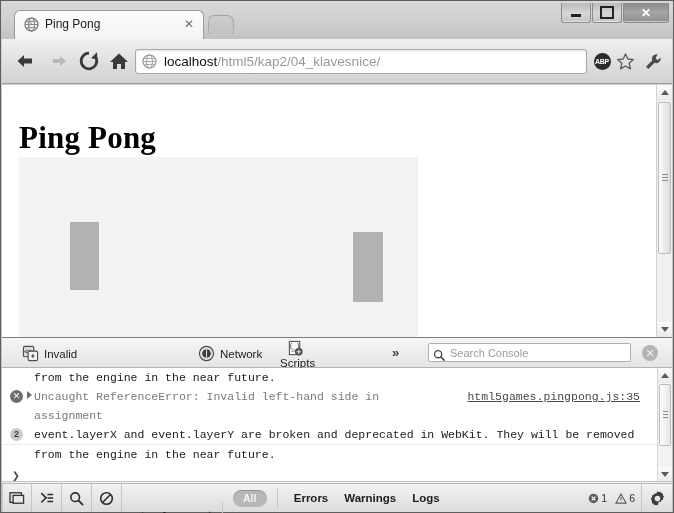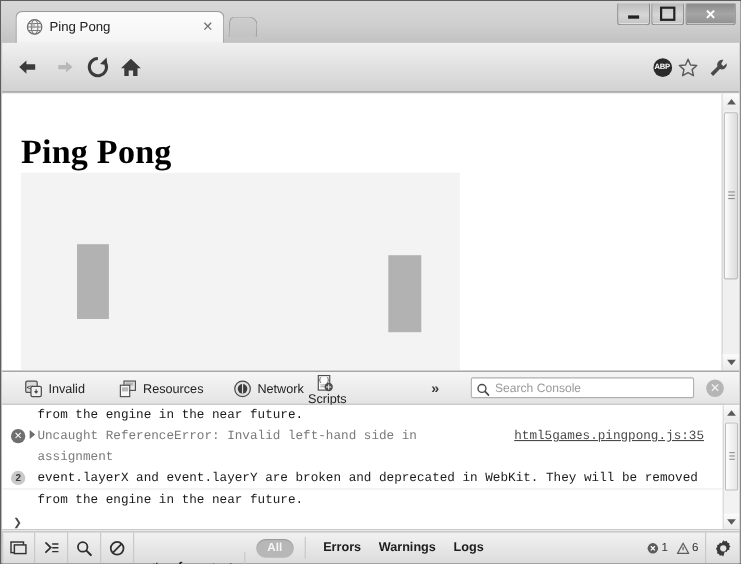--- a/index.html
+++ b/index.html
@@ -268,21 +268,21 @@
     top: 2px; height: 27px;
     display: flex; align-items: center;
     padding: 0 6px;
     font-size: 11.5px;
     color: #222;
     box-sizing: border-box;
   }
   .dt-tab .dt-ic { width: 17px; height: 17px; margin-right: 5px; flex: 0 0 auto; }
   #dt-tab-elements  { left: 14px; }
   #dt-tab-resources { left: 100px; }
-  #dt-tab-network   { left: 204px; }
+  #dt-tab-network   { left: 190px; }
   #dt-tab-scripts   { left: 272px; flex-direction: column; }
   #dt-more {
     position: absolute;
     left: 390px; top: 7px;
     font-size: 13px; color: #3a3a3a; font-weight: bold;
   }
   #dt-search {
     position: absolute;
     left: 426px; top: 5px;
     width: 203px; height: 19px;
@@ -512,20 +512,30 @@
         <path d="M18.9 2.3 L19.6 9.4 L13 8.2 Z" fill="#3b3b3b"></path>
       </svg>
     </div>
 
     <div class="nav-btn" id="btn-home">
       <svg width="22" height="20" viewBox="0 0 22 20">
         <path d="M11 2.5 L20 11 L17 11 L17 18 L13 18 L13 13 L9 13 L9 18 L5 18 L5 11 L2 11 Z" fill="#3b3b3b"></path>
       </svg>
     </div>
 
+    <div id="omnibox">
+      <span class="site-icon">
+        <svg width="15" height="15" viewBox="0 0 16 16">
+          <circle cx="8" cy="8" r="7" fill="#f7f7f7" stroke="#8a8a8a" stroke-width="1.1"></circle>
+          <ellipse cx="8" cy="8" rx="3.2" ry="7" fill="none" stroke="#9a9a9a" stroke-width=".9"></ellipse>
+          <path d="M1.4 8 H14.6 M2.5 4.8 H13.5 M2.5 11.2 H13.5" stroke="#9a9a9a" stroke-width=".9" fill="none"></path>
+        </svg>
+      </span>
+      <span class="url"><b>localhost</b><span>/html5/kap2/04_klavesnice/</span></span>
+    </div>
 
     <div class="tool-icon" id="icon-abp">
       <span class="abp-badge">ABP</span>
     </div>
 
     <div class="tool-icon" id="icon-star">
       <svg width="19" height="19" viewBox="0 0 20 20">
         <path d="M10 2 L12.4 7.4 L18.3 8 L13.9 11.9 L15.2 17.7 L10 14.7 L4.8 17.7 L6.1 11.9 L1.7 8 L7.6 7.4 Z" fill="none" stroke="#5c5c5c" stroke-width="1.4" stroke-linejoin="round"></path>
       </svg>
     </div>
@@ -575,31 +585,20 @@
           <svg width="17" height="17" viewBox="0 0 18 18">
             <rect x="1.5" y="1.5" width="11" height="11" rx="1.5" fill="#dcdcdc" stroke="#4e4e4e" stroke-width="1.2"></rect>
             <text x="7" y="10" font-size="8" font-family="monospace" fill="#333" text-anchor="middle">&lt;&gt;</text>
             <rect x="6.5" y="6.5" width="10" height="10" rx="1.5" fill="#f0f0f0" stroke="#4e4e4e" stroke-width="1.2"></rect>
             <path d="M11.5 9.5 v3 M10 11.3 l1.5 1.6 1.5-1.6" stroke="#4e4e4e" stroke-width="1.1" fill="none"></path>
           </svg>
         </span>
         <span>Invalid</span>
       </div>
 
-      <div class="dt-tab" id="dt-tab-resources">
-        <span class="dt-ic">
-          <svg width="17" height="17" viewBox="0 0 18 18">
-            <rect x="5" y="1.5" width="11" height="9" fill="#e6e6e6" stroke="#4e4e4e" stroke-width="1.1"></rect>
-            <path d="M6.5 3.5 H14 M6.5 5.2 H14 M6.5 6.9 H11" stroke="#909090" stroke-width=".9"></path>
-            <rect x="1.5" y="5.5" width="9" height="11" fill="#f7f7f7" stroke="#4e4e4e" stroke-width="1.1"></rect>
-            <rect x="3" y="7.5" width="6" height="4" fill="#b9b9b9"></rect>
-          </svg>
-        </span>
-        <span>Resources</span>
-      </div>
 
       <div class="dt-tab" id="dt-tab-network">
         <span class="dt-ic">
           <svg width="17" height="17" viewBox="0 0 18 18">
             <circle cx="9" cy="9" r="7.5" fill="#e2e2e2" stroke="#4a4a4a" stroke-width="1.2"></circle>
             <circle cx="9" cy="9" r="4.6" fill="#3d3d3d"></circle>
             <path d="M9 4.4 v9" stroke="#e2e2e2" stroke-width="1.1"></path>
           </svg>
         </span>
         <span>Network</span>

